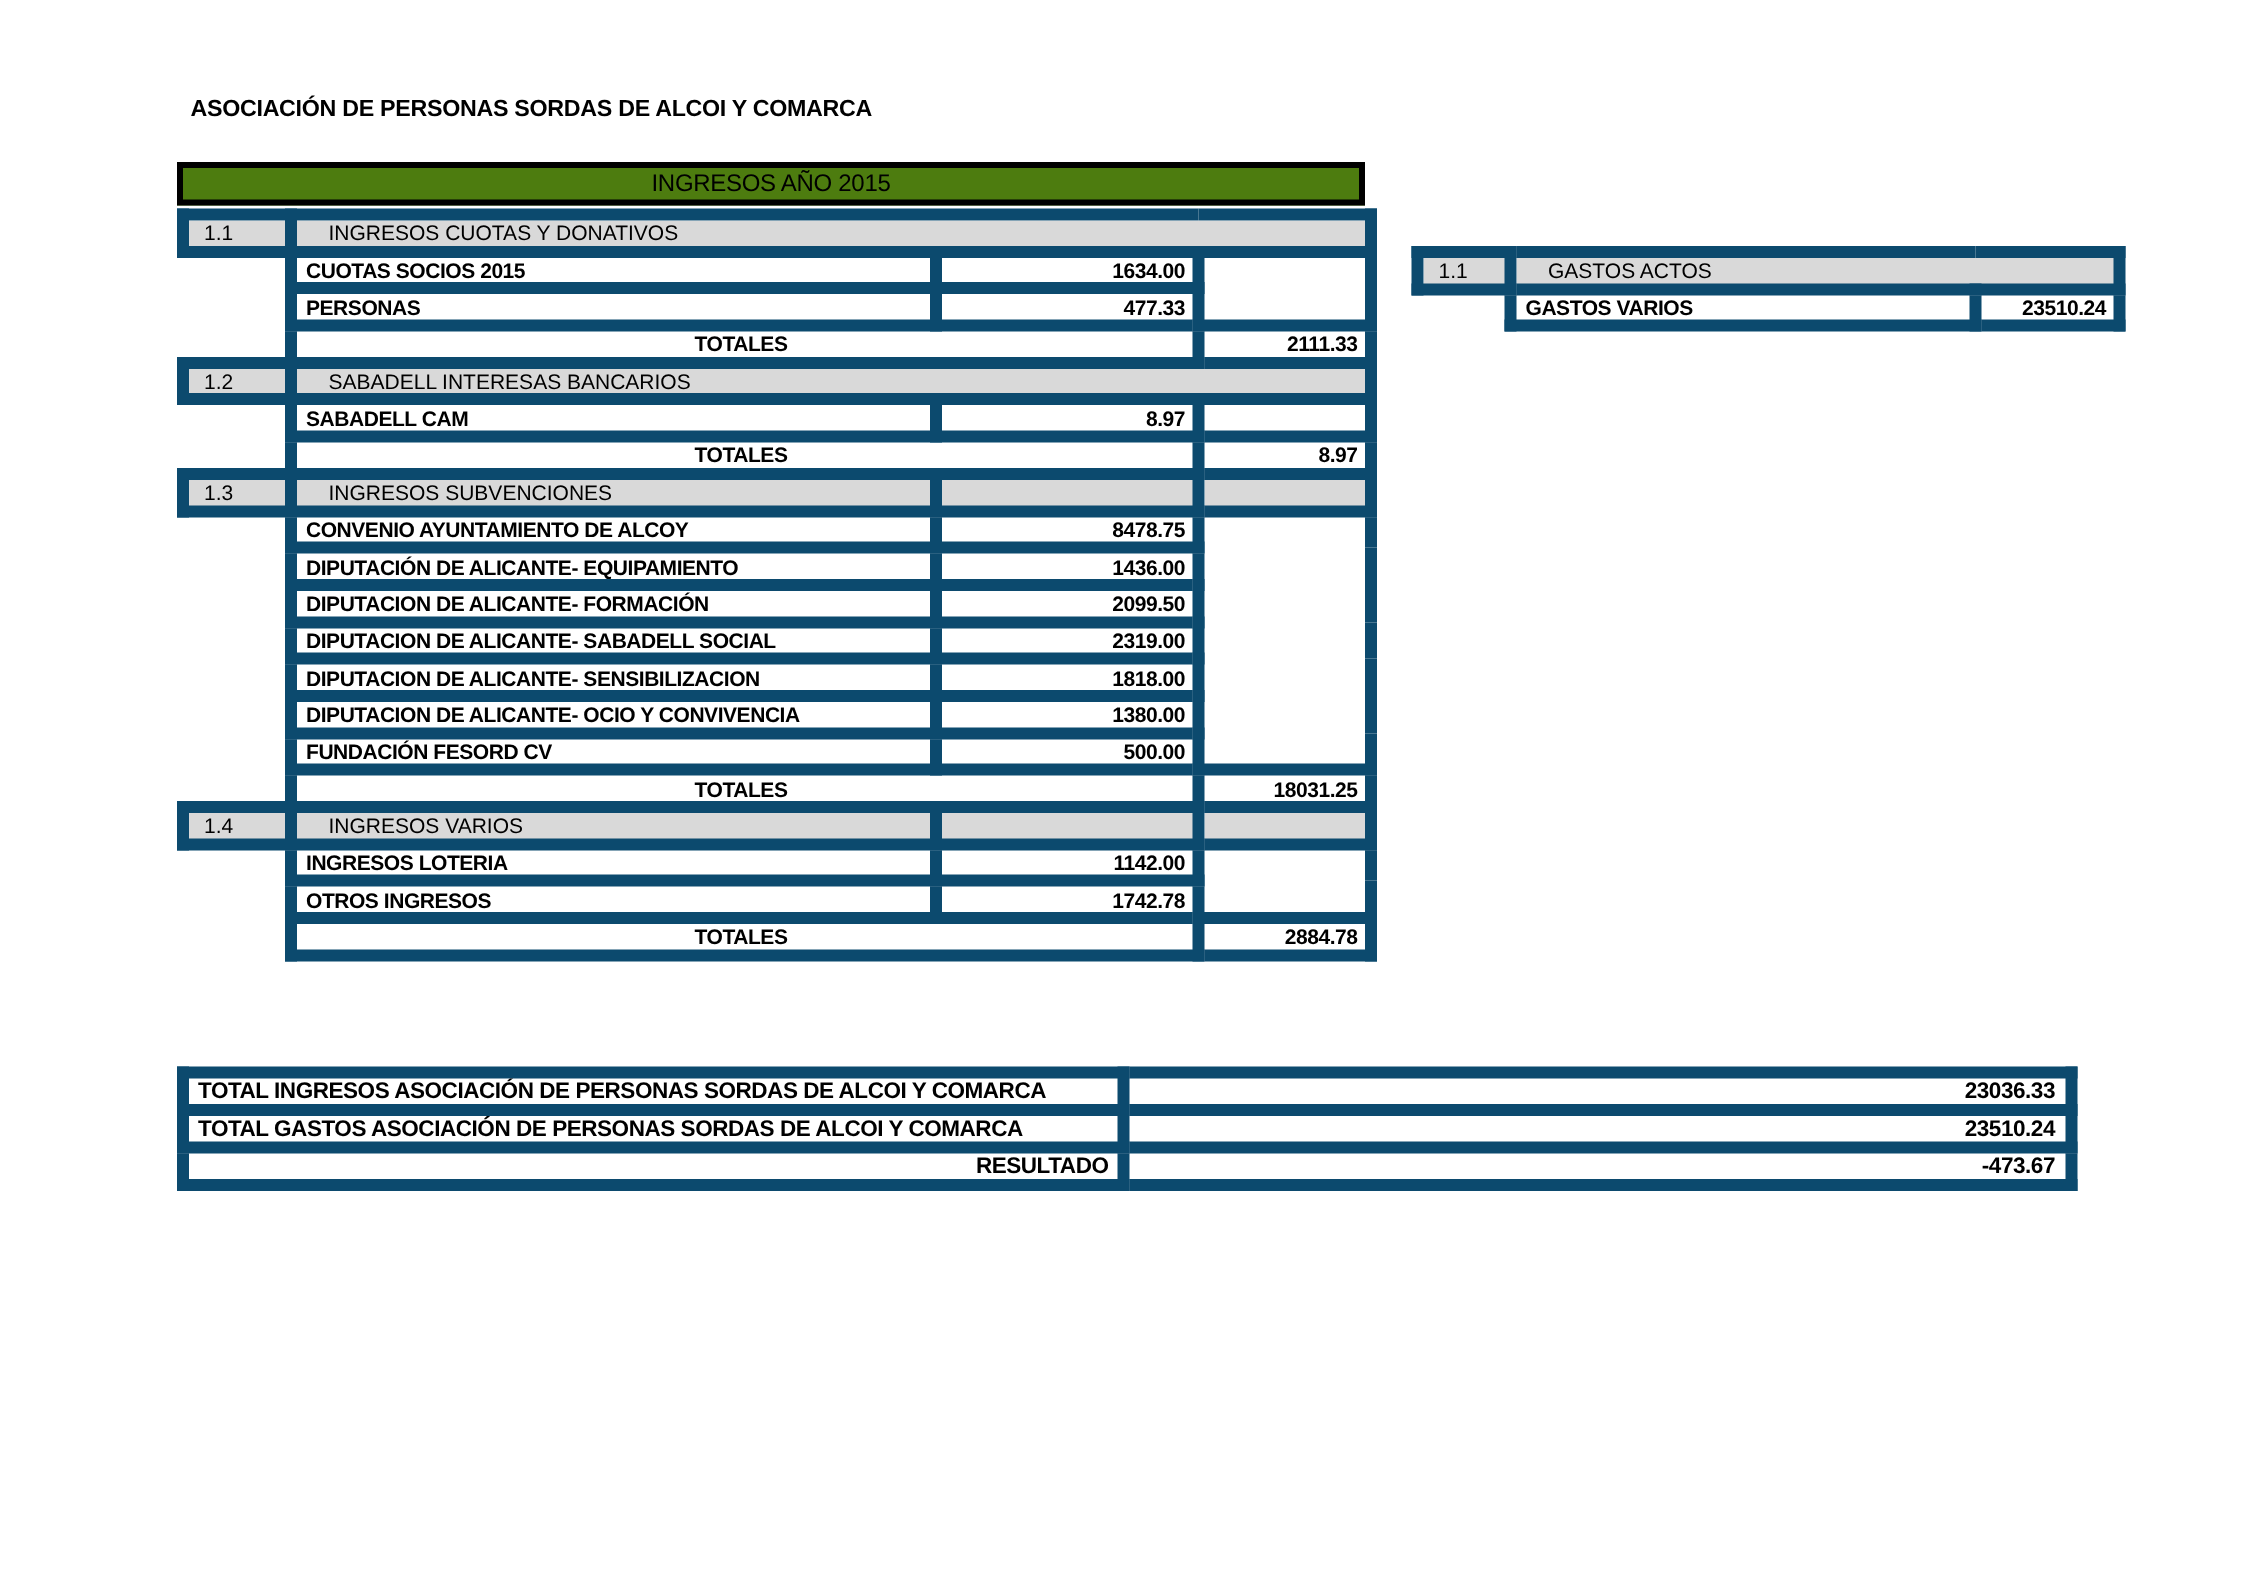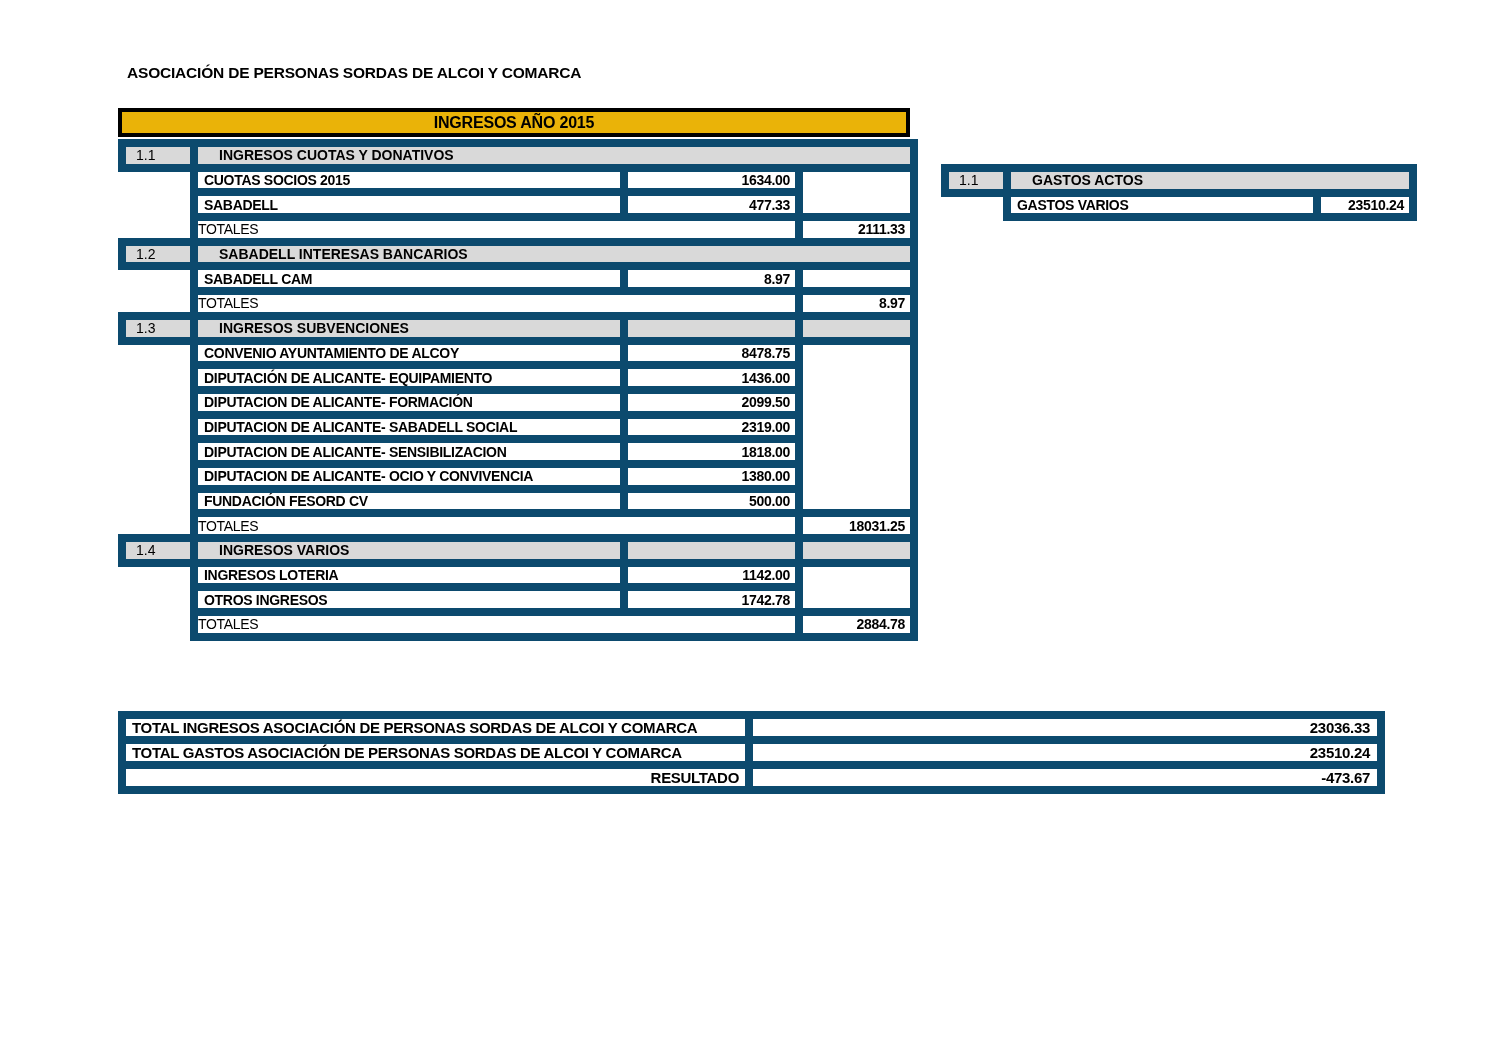--- a/index.html
+++ b/index.html
@@ -15,43 +15,43 @@
 
   .doc-title {
     position: absolute; left: 127px; top: 64px;
     font-size: 15.5px; font-weight: bold; letter-spacing: -0.2px;
   }
 
   .tablebox { position: absolute; }
 
   .big-header {
     position: absolute; left: 0; top: 0;
-    border: 4px solid #000; background: #eab308;
-    text-align: center; font-weight: bold; font-size: 16px;
+    border: 4px solid #000; background: #4d7c0f;
+    text-align: center; font-weight: normal; font-size: 16px;
     display: flex; align-items: center; justify-content: center;
     letter-spacing: -0.2px;
   }
 
   table.grid {
     border-collapse: collapse; table-layout: fixed;
     position: absolute; left: 0;
   }
   table.grid tr { height: 24.7px; }
   table.grid td {
     font-size: 14px; vertical-align: middle;
     overflow: hidden; white-space: nowrap;
   }
   td.b  { border: 8px solid #0c4a6e; }
   td.nb { border: none; }
   td.gray { background: #d9d9d9; }
   td.num  { padding-left: 10px; font-weight: normal; }
-  td.sect { padding-left: 21px; font-weight: bold; margin-left: 36px; }
+  td.sect { padding-left: 21px; font-weight: normal; margin-left: 36px; }
   td.item { padding-left: 6px; font-weight: bold; letter-spacing: -0.3px; }
   td.amt  { padding-right: 5px; text-align: right; font-weight: bold; letter-spacing: -0.3px; }
-  td.totlbl { padding-right: 5px; text-align: left; font-weight: normal; letter-spacing: -0.3px; }
+  td.totlbl { padding-right: 5px; text-align: center; font-weight: bold; letter-spacing: -0.3px; }
 
   table.summary td { font-size: 15px; }
   td.slabel { padding-left: 6px; font-weight: bold; letter-spacing: -0.3px; }
   td.slabel.right { text-align: right; padding-right: 6px; }
   td.samt { padding-right: 7px; text-align: right; font-weight: bold; letter-spacing: -0.3px; }
 </style>
 </head>
 <body>
 
 <div class="canvas">
@@ -76,21 +76,21 @@
         <td class="b gray sect" colspan="3">INGRESOS CUOTAS Y DONATIVOS</td>
       </tr>
       <tr>
         <td class="nb"></td>
         <td class="b item">CUOTAS SOCIOS 2015</td>
         <td class="b amt">1634.00</td>
         <td class="b" rowspan="2"></td>
       </tr>
       <tr>
         <td class="nb"></td>
-        <td class="b item">SABADELL</td>
+        <td class="b item">PERSONAS</td>
         <td class="b amt">477.33</td>
       </tr>
       <tr>
         <td class="nb"></td>
         <td class="b totlbl" colspan="2">TOTALES</td>
         <td class="b amt">2111.33</td>
       </tr>
 
       <tr>
         <td class="b gray num">1.2</td>

